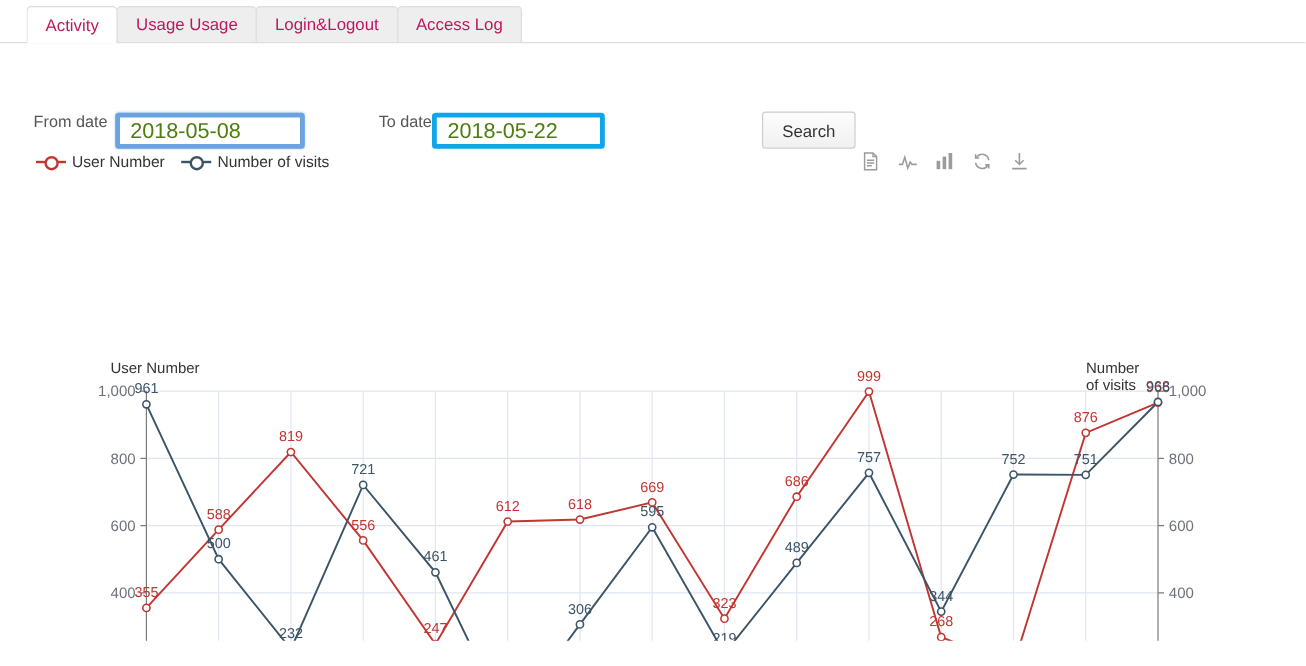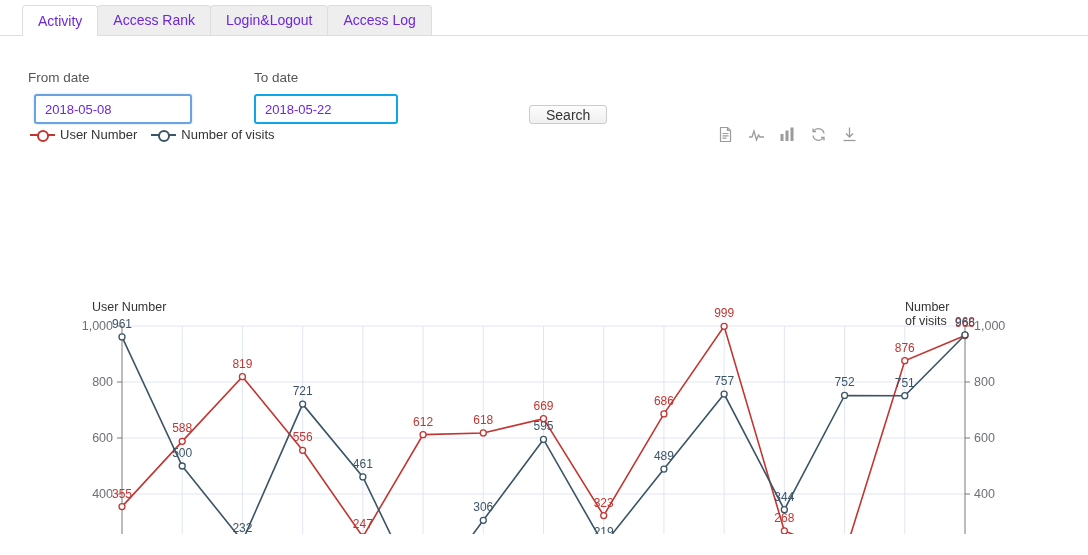--- a/index.html
+++ b/index.html
@@ -20,21 +20,21 @@
     padding-left:22px;
     border-bottom:1px solid #ddd;
     display:flex;
     align-items:flex-end;
   }
   .tab {
     height:30px;
     line-height:29px;
     padding:0 15px;
     font-size:14px;
-    color:#6d28d9;
+    color:#be185d;
     background:#eee;
     border:1px solid #ddd;
     border-bottom:none;
     border-radius:4px 4px 0 0;
     margin-right:-1px;
     cursor:pointer;
     white-space:nowrap;
   }
   .tab.active {
     background:#fff;
@@ -45,35 +45,35 @@
     margin-bottom:-1px;
   }
 
   
   .filters {
     display:flex;
     align-items:flex-end;
     padding:18px 0 0 28px;
     height:88px;
   }
-  .field { display:flex; flex-direction:column; }
+  .field { display:flex; flex-direction:row; }
   .field-label {
     font-size:13.5px;
     color:#555;
     margin-bottom:9px;
     font-weight:400;
   }
   .txt {
     height:30px;
-    border:2px solid #0ea5e9;
+    border:4px solid #0ea5e9;
     border-radius:3px;
     background:#fff;
-    font-size:13px;
+    font-size:18px;
     font-family:"Liberation Sans", sans-serif;
-    color:#6d28d9;
+    color:#4d7c0f;
     padding:0 9px;
     outline:none;
   }
   .txt.focused {
     border-color:#6aa3e0;
     box-shadow:0 0 2px rgba(102,175,233,.5);
   }
   #f-from { width:158px; margin-left:6px; }
   #f-to   { width:144px; }
   #f-user { width:166px; }
@@ -101,21 +101,21 @@
     display:flex; align-items:center; justify-content:center;
     cursor:pointer;
   }
   .caret {
     width:0;height:0;
     border-left:4px solid transparent;
     border-right:4px solid transparent;
     border-top:5px solid #666;
   }
   .btn {
-    height:19px;
+    height:31px;
     padding:0 16px;
     font-size:14px;
     font-family:"Liberation Sans", sans-serif;
     color:#333;
     background:linear-gradient(#fdfdfd,#f0f0f0);
     border:1px solid #ccc;
     border-radius:3px;
     cursor:pointer;
   }
 
@@ -167,21 +167,21 @@
   .xlab { font-size:12.5px; fill:#6e7079; text-anchor:middle;
           font-family:"Liberation Sans", sans-serif; }
   .dlab { font-size:12px; text-anchor:middle;
           font-family:"Liberation Sans", sans-serif; }
 </style>
 </head>
 <body>
 
 <div class="tab-bar">
   <div class="tab active"><span>Activity</span></div>
-  <div class="tab"><span>Access Rank</span></div>
+  <div class="tab"><span>Usage Usage</span></div>
   <div class="tab"><span>Login&amp;Logout</span></div>
   <div class="tab"><span>Access Log</span></div>
 </div>
 
 <div class="filters">
 
   <div class="field">
     <span class="field-label">From date</span>
     <input id="f-from" class="txt focused" type="text" value="2018-05-08" style="">
   </div>

